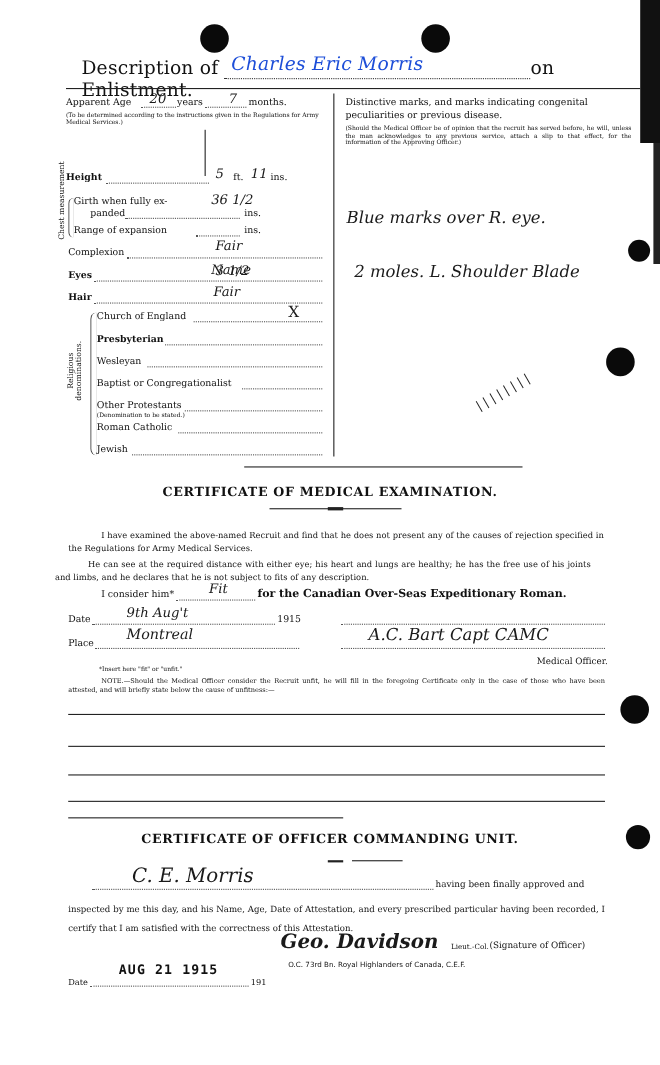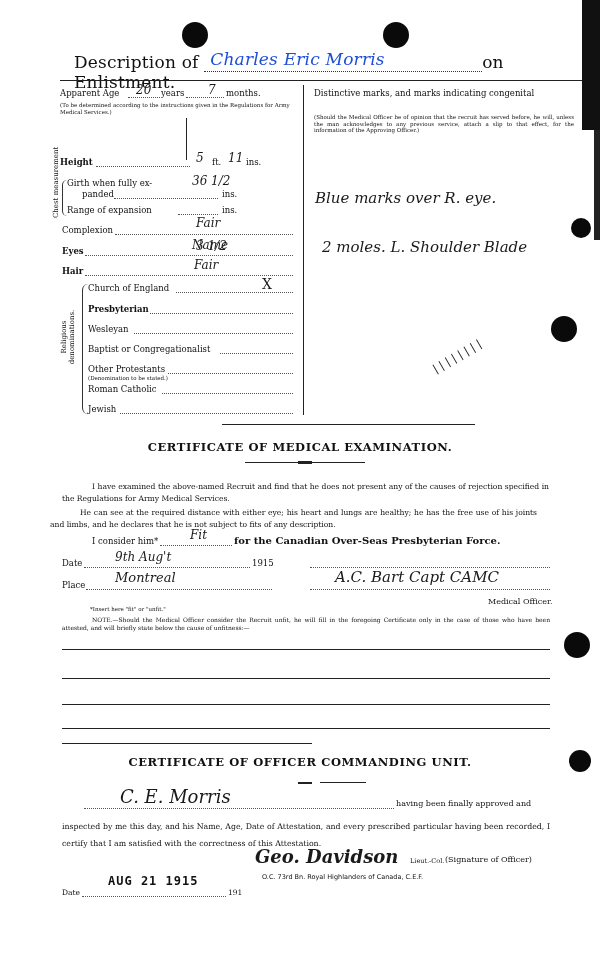--- a/index.html
+++ b/index.html
@@ -103,40 +103,41 @@
 <div class="lbl" style="left:88px;top:364px;text-align:right;">Other Protestants</div>
 <div class="dotline" style="left:168px;top:373px;width:125px;"></div>
 <div class="abs xs" style="left:88px;top:375px;">(Denomination to be stated.)</div>
 <div class="lbl" style="left:88px;top:384px;">Roman Catholic</div>
 <div class="dotline" style="left:162px;top:393px;width:131px;"></div>
 <div class="lbl" style="left:88px;top:404px;">Jewish</div>
 <div class="dotline" style="left:120px;top:413px;width:173px;"></div>
 
 <div class="abs" style="left:314px;top:87px;font-size:8.5px;line-height:12px;">
   <div>Distinctive marks, and marks indicating congenital</div>
+  <div>peculiarities or previous disease.</div>
 </div>
 <div class="abs xs" style="left:314px;top:114px;width:260px;text-align:justify;">(Should the Medical Officer be of opinion that the recruit has served before, he will, unless the man acknowledges to any previous service, attach a slip to that effect, for the information of the Approving Officer.)</div>
 <div class="hw" style="left:315px;top:189px;font-size:15px;">Blue marks over R. eye.</div>
 <div class="hw" style="left:322px;top:238px;font-size:15px;">2 moles. L. Shoulder Blade</div>
 <div class="hw" style="left:430px;top:350px;font-size:11px;font-style:normal;transform:rotate(-30deg);">| | | | | | | |</div>
 
 <div class="hr" style="left:222px;top:424px;width:253px;"></div>
 <div class="hr" style="left:350px;top:424px;width:0;"></div>
 
 <div class="sec-title" style="top:440px;">CERTIFICATE OF MEDICAL EXAMINATION.</div>
 <div class="hr" style="left:245px;top:462px;width:120px;"></div>
 <div class="hr" style="left:298px;top:461px;width:14px;height:3px;"></div>
 
 <div class="para" style="left:62px;top:481px;width:487px;text-indent:30px;">I have examined the above-named Recruit and find that he does not present any of the causes of rejection specified in the Regulations for Army Medical Services.</div>
 <div class="para" style="left:50px;top:507px;width:487px;text-indent:30px;">He can see at the required distance with either eye; his heart and lungs are healthy; he has the free use of his joints and limbs, and he declares that he is not subject to fits of any description.</div>
 
 <div class="lbl" style="left:92px;top:536px;">I consider him*</div>
 <div class="dotline" style="left:160px;top:545px;width:72px;"></div>
 <div class="hw" style="left:190px;top:528px;">Fit</div>
-<div class="lbl" style="left:234px;top:535px;font-size:10px;font-weight:bold;">for the Canadian Over-Seas Presbyterian Force.</div>
+<div class="lbl" style="left:234px;top:535px;font-size:10px;font-weight:bold;">for the Canadian Over-Seas Expeditionary Roman.</div>
 
 <div class="lbl" style="left:62px;top:558px;">Date</div>
 <div class="dotline" style="left:84px;top:567px;width:166px;"></div>
 <div class="hw" style="left:115px;top:550px;">9th Aug't</div>
 <div class="lbl" style="left:252px;top:558px;">1915</div>
 <div class="dotline" style="left:310px;top:567px;width:240px;"></div>
 
 <div class="lbl" style="left:62px;top:580px;">Place</div>
 <div class="dotline" style="left:86px;top:589px;width:186px;"></div>
 <div class="hw" style="left:115px;top:570px;font-size:13px;">Montreal</div>

